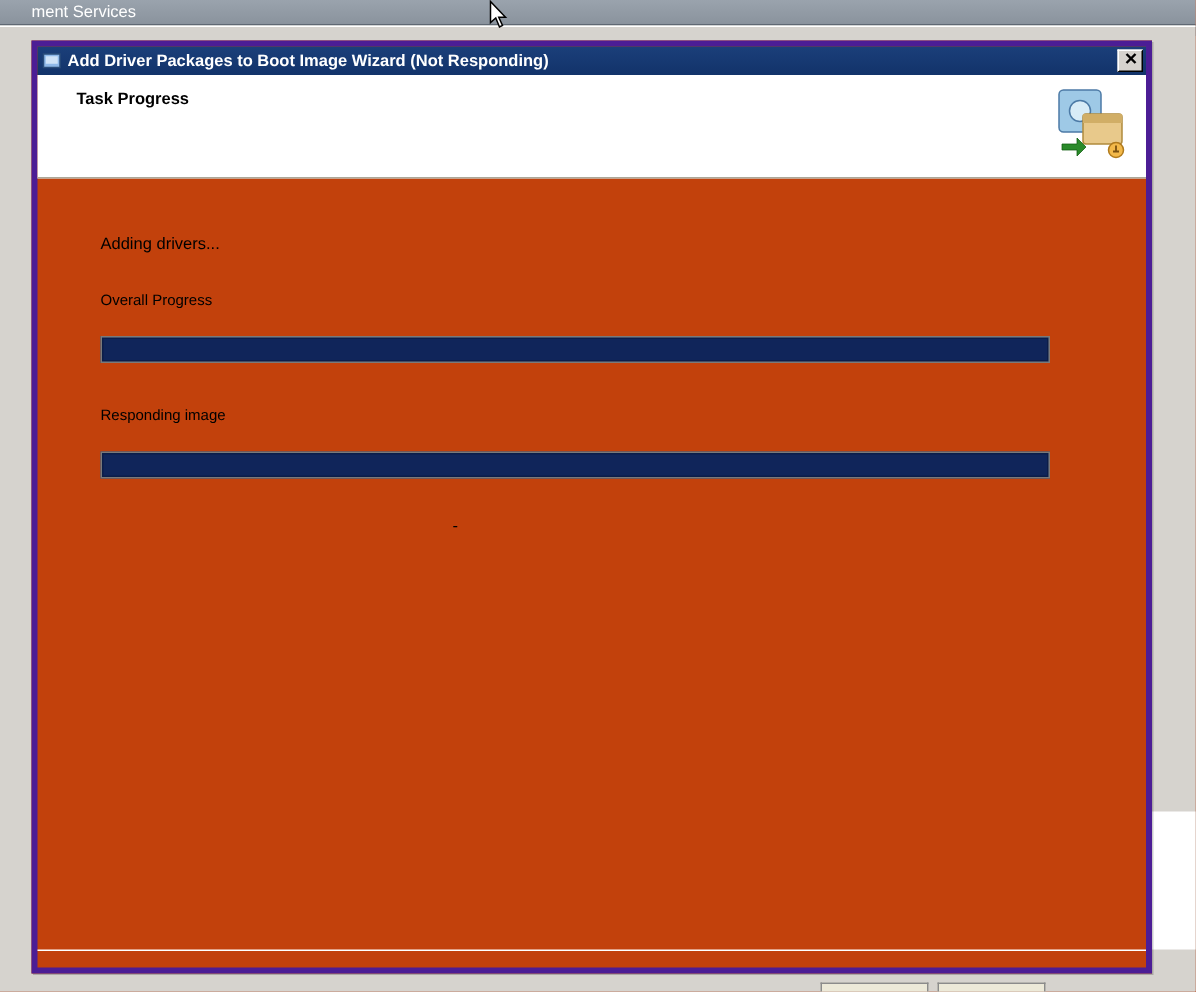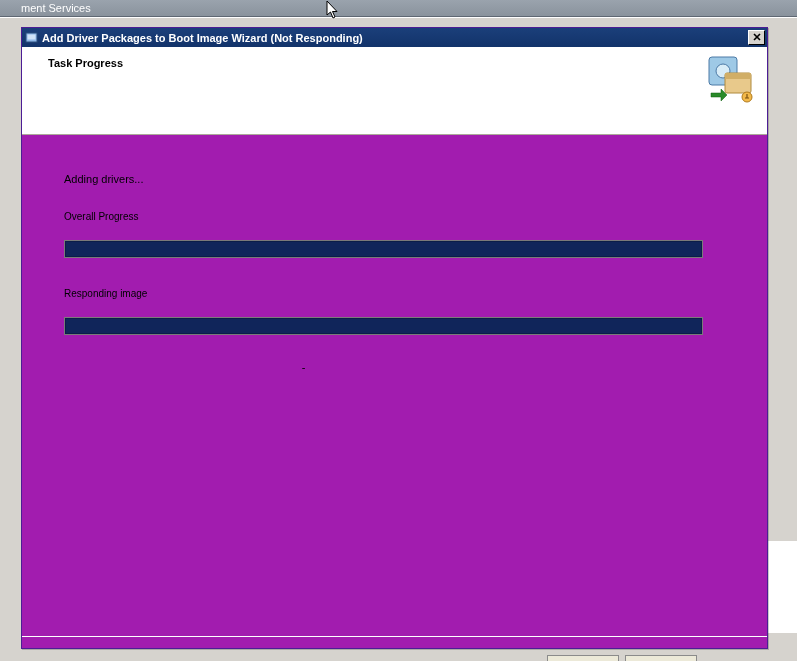--- a/index.html
+++ b/index.html
@@ -47,22 +47,22 @@
       height: 20px;
       z-index: 200;
       pointer-events: none;
     }
     .dialog {
       position: absolute;
       top: 27px;
       left: 21px;
       width: 747px;
       height: 622px;
-      border: 1px solid #4c1d95;
-      background: #a21caf;
+      border: 4px solid #4c1d95;
+      background: #c2410c;
       box-shadow: 1px 1px 0 rgba(0,0,0,.2);
     }
     .titlebar {
       height: 19px;
       background: linear-gradient(#1b3f7a, #12336a);
       color: #fff;
       display: flex;
       align-items: center;
       padding: 0 2px;
       font-size: 11px;
@@ -86,21 +86,21 @@
       border-left-color: #fff;
       display: flex;
       align-items: center;
       justify-content: center;
       font-family: Arial;
       font-size: 10px;
       font-weight: bold;
       color: #000;
     }
     .header-region {
-      height: 88px;
+      height: 69px;
       background: #fff;
       border-bottom: 1px solid #aca899;
       display: flex;
       align-items: flex-start;
       padding: 10px 12px 0 26px;
       position: relative;
     }
     .header-title {
       font-weight: bold;
       font-size: 11px;

